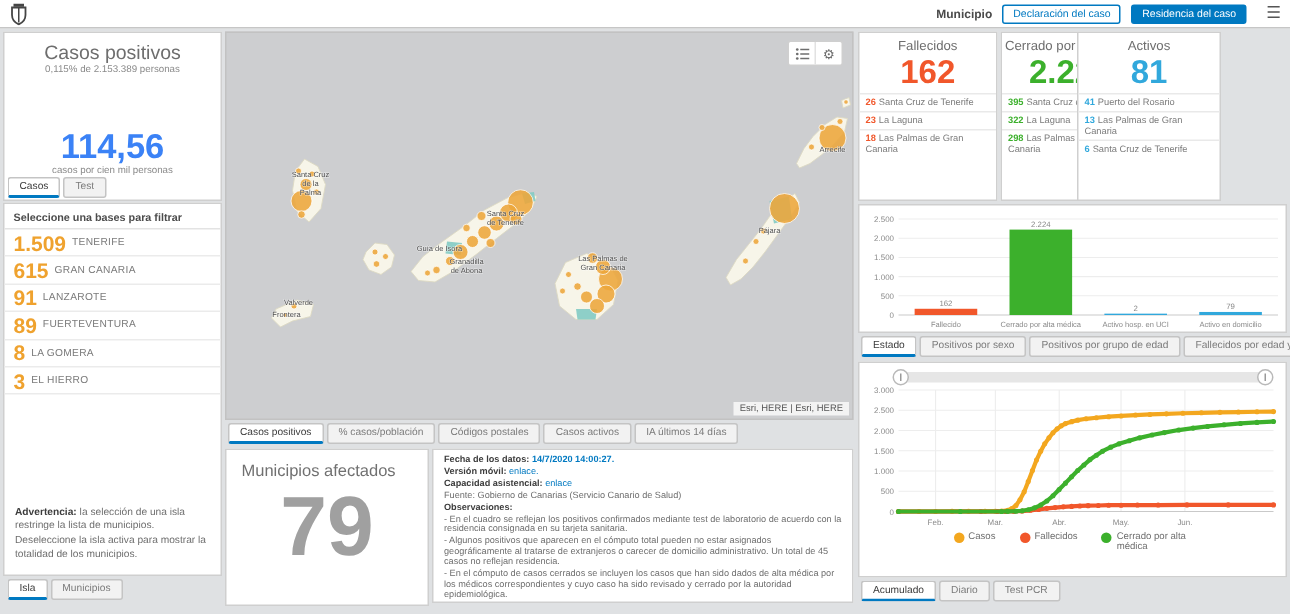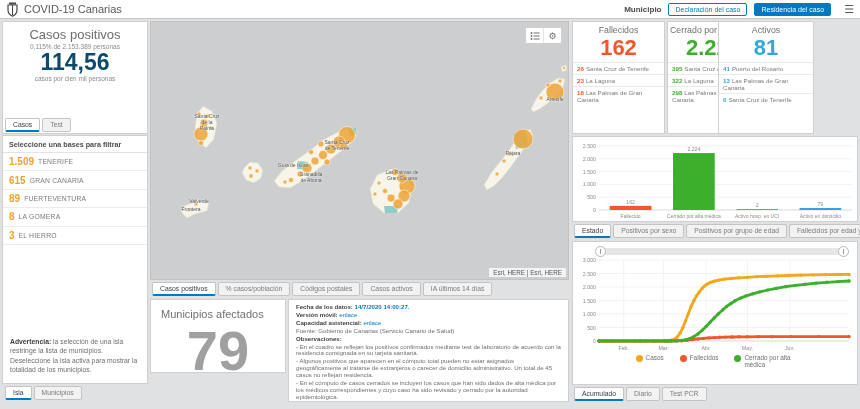--- a/index.html
+++ b/index.html
@@ -31,38 +31,38 @@
   #panel-positivos{left:2px;top:21px;width:146px;height:113px;text-align:center;padding-top:3px;}
   #panel-positivos .ptitle{font-size:13px;color:#6e6e6e;margin-top:2px;}
   #panel-positivos .big1{font-size:26px;font-weight:bold;line-height:28px;margin-top:1px;}
   #panel-positivos .pct{font-size:6.5px;color:#8a8a8a;margin-top:1px;}
   #panel-positivos .big2{font-size:23px;font-weight:bold;line-height:25px;}
   #panel-positivos .cap{font-size:6.5px;color:#8a8a8a;}
   #tabs-casos{left:5px;top:118px;}
   #panel-islas{left:2px;top:135px;width:146px;height:249px;display:flex;flex-direction:column;}
   #panel-islas .lhead{font-size:7.2px;font-weight:bold;color:#4c4c4c;padding:4px 6px 3px 6px;border-bottom:1px solid #e3e3e3;}
   .isla-row{display:flex;align-items:center;gap:4px;padding:0 6px;height:17.4px;border-bottom:1px solid #ebebeb;cursor:pointer;}
-  .isla-row .inum{font-size:10px;font-weight:bold;color:#efa22e;}
+  .isla-row .inum{font-size:14px;font-weight:bold;color:#efa22e;}
   .isla-row .iname{font-size:6.8px;color:#7b7b7b;letter-spacing:.2px;}
   #warning{margin-top:auto;font-size:6.8px;line-height:1.4;color:#6e6e6e;padding:4px 7px 8px 7px;}
   #warning b{color:#3c3c3c;}
   #tabs-isla{left:5px;top:386px;}
 
   
   #map-panel{left:150px;top:21px;width:419px;height:259px;background:#cdced0;border:1px solid #c2c2c2;overflow:hidden;}
   #map-tools{position:absolute;top:5px;right:6px;background:#fff;border:1px solid #cfcfcf;border-radius:2px;display:flex;z-index:3;}
   .mtool{width:17px;height:15px;display:flex;align-items:center;justify-content:center;color:#6e6e6e;font-size:9px;cursor:pointer;}
   .mtool + .mtool{border-left:1px solid #e2e2e2;}
   #attribution{position:absolute;right:2px;bottom:2px;background:rgba(255,255,255,.75);font-size:6.3px;color:#555;padding:1px 4px;z-index:3;}
   #tabs-map{left:152px;top:282px;}
   svg text{font-family:"Liberation Sans",sans-serif;}
   .maplabel{fill:#4e4e4e;font-size:5px;paint-order:stroke;stroke:#ffffff;stroke-width:.7;stroke-opacity:.55;text-anchor:middle;}
 
   
-  #panel-municipios{left:150px;top:299px;width:136px;height:74px;}
+  #panel-municipios{left:150px;top:299px;width:136px;height:105px;}
   #panel-municipios .mtitle{font-size:11px;color:#707070;padding:8px 0 0 10px;}
   #panel-municipios .mcount{font-size:56px;font-weight:bold;color:#a0a0a0;text-align:center;line-height:62px;}
   #panel-info{left:288px;top:299px;width:281px;height:103px;padding:4px 7px;overflow:hidden;font-size:6.1px;line-height:6.9px;color:#6e6e6e;}
   #panel-info b{color:#3d3d3d;font-weight:bold;}
   #panel-info .blue{color:#0079c1;}
   #panel-info a{color:#0079c1;text-decoration:none;cursor:pointer;}
   .iline{margin-bottom:1px;}
 
   
   .stat-card{top:21px;height:113px;text-align:center;padding-top:3px;overflow:hidden;}
@@ -95,49 +95,52 @@
 <body>
 
 <div id="header">
   <span id="logo">
     <svg width="13" height="15" viewBox="0 0 13 15">
       <rect x="3" y="0.5" width="7" height="2" fill="#454545"></rect>
       <path d="M2 3 h9 v5 c0 3.2 -2.2 5.2 -4.5 6.2 C4.2 13.2 2 11.2 2 8 z" fill="none" stroke="#454545" stroke-width="1.2"></path>
       <line x1="6.5" y1="3" x2="6.5" y2="13" stroke="#454545" stroke-width="1"></line>
     </svg>
   </span>
-  <span class="title">COVID-19 Canarias</span>
   <div id="hdr-right">
     <span class="muni">Municipio</span>
     <span class="hbtn outline">Declaración del caso</span>
     <span class="hbtn solid">Residencia del caso</span>
     <span id="hamburger">☰</span>
   </div>
 </div>
 
 <div class="panel" id="panel-positivos">
   <div class="ptitle">Casos positivos</div>
   <div class="pct">0,115% de 2.153.389 personas</div>
-  <div class="big2" style="color: #0c4a6e;">114,56</div>
+  <div class="big2" style="color: #3b82f6; margin-top: 35px;">114,56</div>
   <div class="cap">casos por cien mil personas</div>
 </div>
 <div class="tabbar" id="tabs-casos">
   <span class="tab active">Casos</span>
   <span class="tab">Test</span>
 </div>
 
 <div class="panel" id="panel-islas">
   <div class="lhead">Seleccione una bases para filtrar</div>
   <div class="isla-row">
     <span class="inum">1.509</span>
     <span class="iname">TENERIFE</span>
     </div>
   <div class="isla-row">
     <span class="inum">615</span>
     <span class="iname">GRAN CANARIA</span>
+    </div>
+  <div class="isla-row">
+    <span class="inum">91</span>
+    <span class="iname">LANZAROTE</span>
     </div>
   <div class="isla-row">
     <span class="inum">89</span>
     <span class="iname">FUERTEVENTURA</span>
     </div>
   <div class="isla-row">
     <span class="inum">8</span>
     <span class="iname">LA GOMERA</span>
     </div>
   <div class="isla-row">

